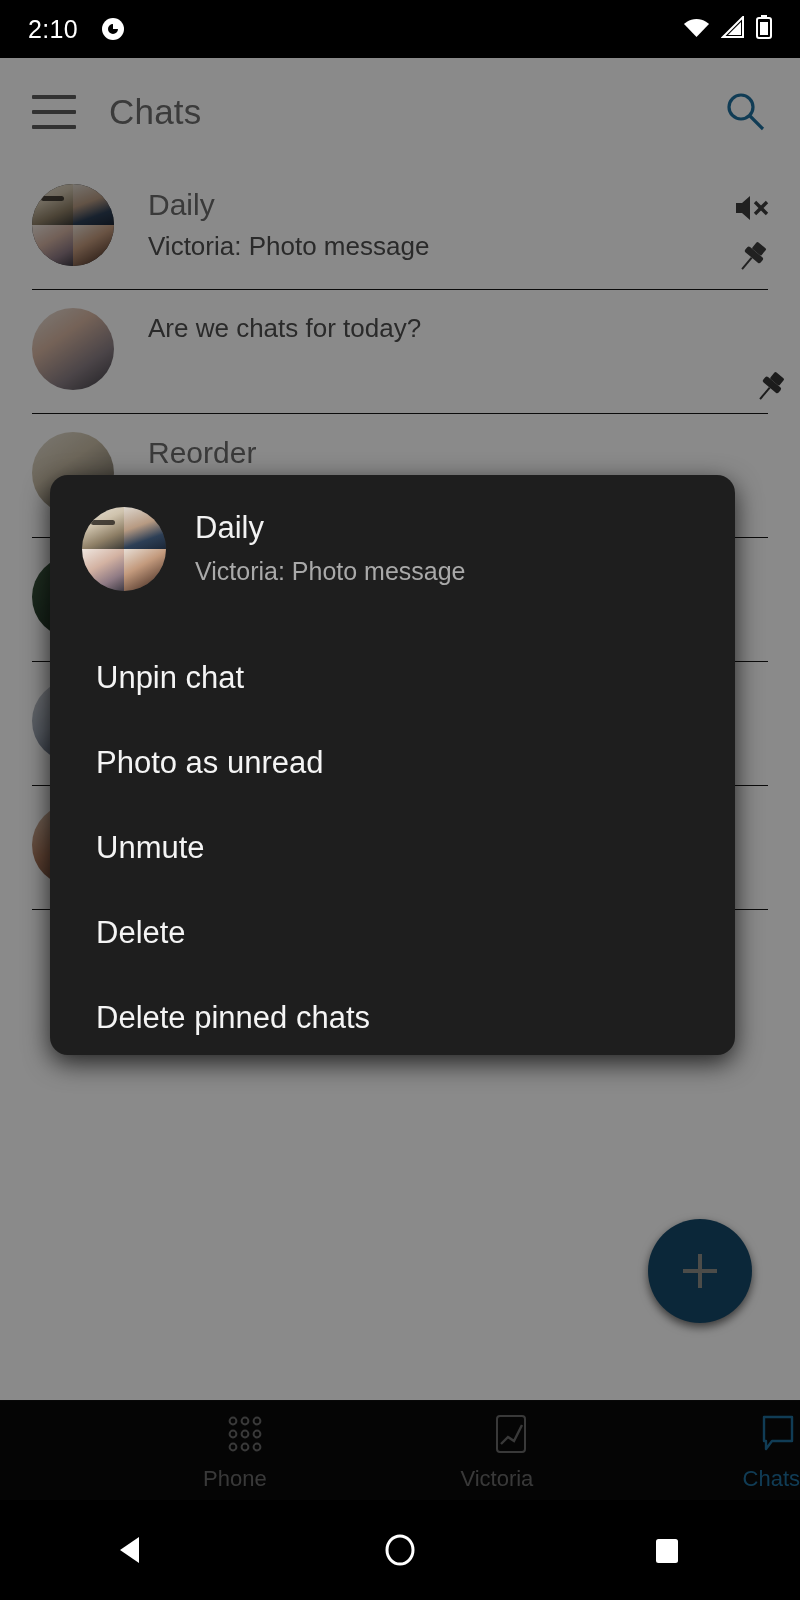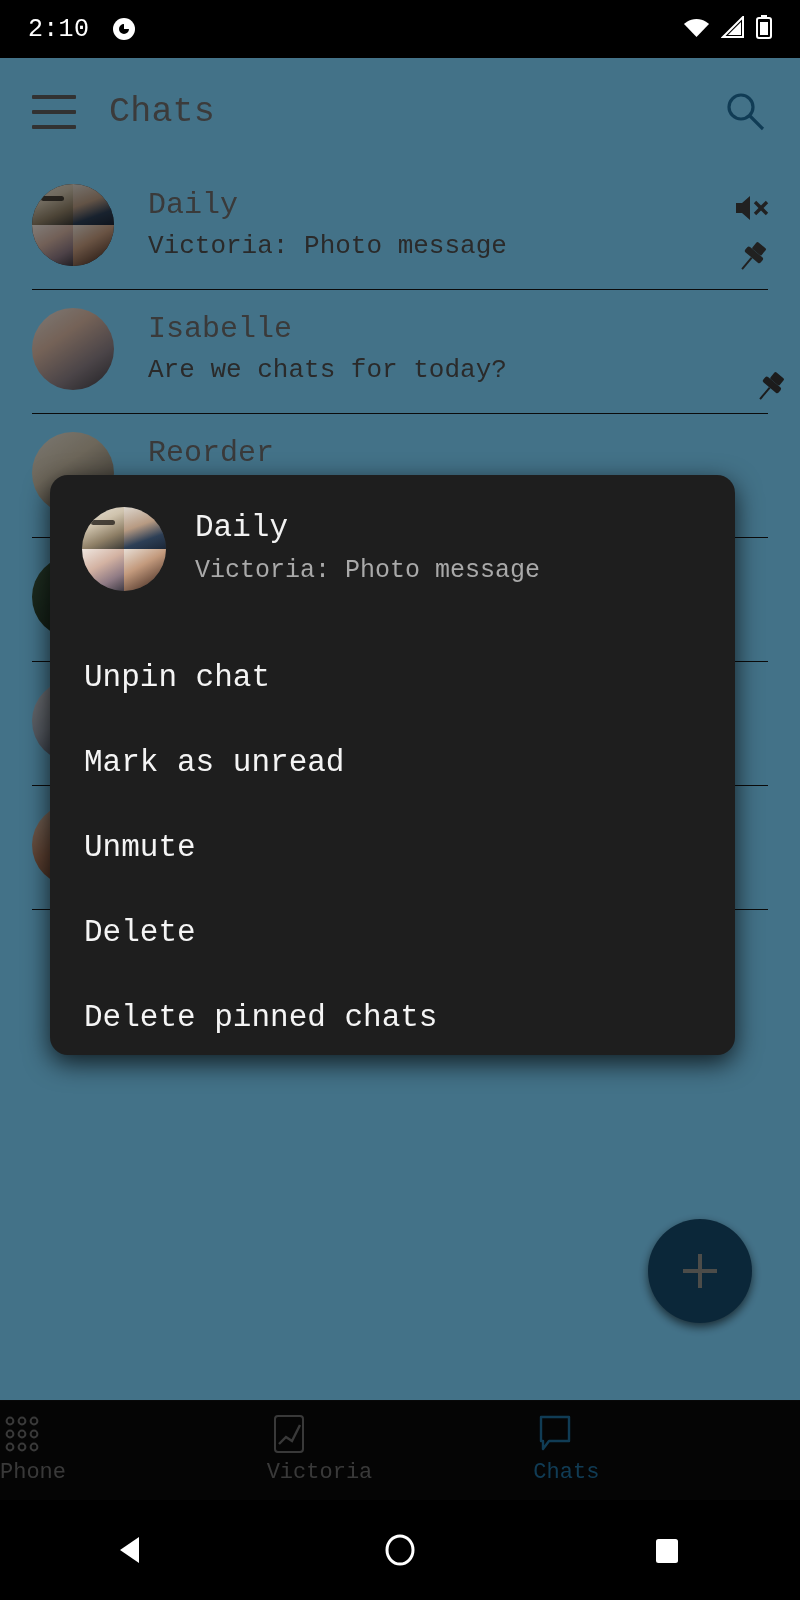--- a/index.html
+++ b/index.html
@@ -2,21 +2,21 @@
 <html><head>
 <meta charset="utf-8">
 <style>
   * { margin:0; padding:0; box-sizing:border-box; }
   html, body {
     width:800px; height:1600px;
     background:#000;
     font-family:"Liberation Sans", sans-serif;
     overflow:hidden;
   }
-  #screen { position:relative; width:800px; height:1600px; background:#7dd3fc; overflow:hidden;font-family:Liberation Mono, monospace; }
+  #screen { position:relative; width:800px; height:1600px; background:#ffffff; overflow:hidden; }
 
   
   #statusbar {
     position:absolute; top:0; left:0; width:800px; height:58px;
     background:#000; display:flex; align-items:center; z-index:5;
   }
   #sb-time { color:#fff; font-size:25px; margin-left:28px; letter-spacing:.3px; }
   #sb-appicon { margin-left:22px; display:flex; align-items:center; }
   #sb-right { margin-left:auto; margin-right:28px; display:flex; align-items:center; gap:11px; }
 
@@ -62,22 +62,22 @@
   }
   #fab .plus-h { position:absolute; width:34px; height:4px; background:#8d8d87; }
   #fab .plus-v { position:absolute; width:4px; height:34px; background:#8d8d87; }
 
   
   #bottomnav {
     position:absolute; top:1400px; left:0; width:800px; height:100px;
     background:#0a0a0a; display:flex; align-items:flex-start; z-index:3;
     border-top:1px solid #121212;
   }
-  .nav-item { flex:1; display:flex; flex-direction:column; align-items:flex-start;
-              padding-top:12px; }
+  .nav-item { flex:1; display:flex; flex-direction:column; align-items:flex-end;
+              padding-top:12px; gap:7px; }
   .nav-label { font-size:22px; color:#6a6a6a; }
   .nav-item.active .nav-label { color:#1f6f9e; }
 
   
   #androidnav {
     position:absolute; top:1500px; left:0; width:800px; height:100px;
     background:#000; display:flex; align-items:center; z-index:6;
   }
   .anav { flex:1; display:flex; align-items:center; justify-content:center; }
 
@@ -92,21 +92,21 @@
     width:84px; height:84px; border-radius:50%; overflow:hidden;
     display:grid; grid-template-columns:1fr 1fr; grid-template-rows:1fr 1fr;
     background:#333;
   }
   #dlg-textwrap { margin-left:29px; }
   #dlg-title { font-size:31px; color:#f2f2f2; line-height:40px; }
   #dlg-sub   { font-size:25px; color:#a9a9a9; line-height:38px; margin-top:4px; }
   #dlg-menu  { position:absolute; left:0; top:160px; width:100%; }
   .menu-item {
     height:85px; display:flex; align-items:center;
-    padding-left:34px; font-size:31px; color:#f4f4f4;
+    padding-left:46px; font-size:31px; color:#f4f4f4;
   }
 
   
   .ph-blondeglass { background:linear-gradient(155deg,#e9e4da 0%,#cfc3ad 38%,#8e7f66 70%,#3b3a36 100%); position:relative; }
   .ph-blondeglass:after{content:"";position:absolute;left:22%;top:30%;width:56%;height:12%;background:#2f2a24;border-radius:3px;opacity:.85;}
   .ph-manblue     { background:linear-gradient(160deg,#dcd6cd 0%,#b79a82 42%,#2d3f56 72%,#1b2636 100%); }
   .ph-womanphone  { background:linear-gradient(150deg,#efe7e0 0%,#d3b2a2 40%,#8f7a84 72%,#3f3b45 100%); }
   .ph-manbeard    { background:linear-gradient(150deg,#e7ded5 0%,#c39a7d 40%,#6d4f3f 74%,#24201d 100%); }
   .ph-isabelle    { background:linear-gradient(145deg,#e7e2dc 0%,#d8b6a2 35%,#8b7f85 68%,#3a3a42 100%); }
   .ph-victoria    { background:linear-gradient(145deg,#e3ded2 0%,#c9bda6 40%,#8a8375 72%,#3c3a34 100%); }
@@ -194,21 +194,20 @@
             </g>
           </svg>
         </span>
       </div>
       <div class="row-sep"></div>
     </div>
 
     <div class="chat-row" style="top:124px;">
       <div class="chat-avatar single ph-isabelle"></div>
       <div class="chat-texts">
-        <div class="chat-name">Isabelle</div>
         <div class="chat-sub">Are we chats for today?</div>
       </div>
       <div class="row-icons">
         <span style="position:absolute; right:-12px; top:62px;">
           <svg width="34" height="36" viewBox="0 0 34 36">
             <g transform="rotate(40 17 16)">
               <rect x="11" y="2" width="12" height="9" rx="1.5" fill="#343434"></rect>
               <rect x="7" y="11" width="20" height="7" rx="2" fill="#343434"></rect>
               <line x1="17" y1="18" x2="17" y2="33" stroke="#343434" stroke-width="2"></line>
             </g>
@@ -299,21 +298,21 @@
           <div class="q ph-manbeard"></div>
       </div>
       <div id="dlg-textwrap">
         <div id="dlg-title">Daily</div>
         <div id="dlg-sub">Victoria: Photo message</div>
       </div>
     </div>
 
     <div id="dlg-menu">
       <div class="menu-item">Unpin chat</div>
-      <div class="menu-item">Mark as unread</div>
+      <div class="menu-item">Photo as unread</div>
       <div class="menu-item">Unmute</div>
       <div class="menu-item">Delete</div>
       <div class="menu-item">Delete pinned chats</div>
     </div>
   </div>
 
   <div id="androidnav">
     <div class="anav">
       <svg width="40" height="40" viewBox="0 0 40 40">
           <path d="M26 7 L26 33 L7 20 Z" fill="#fff"></path>

